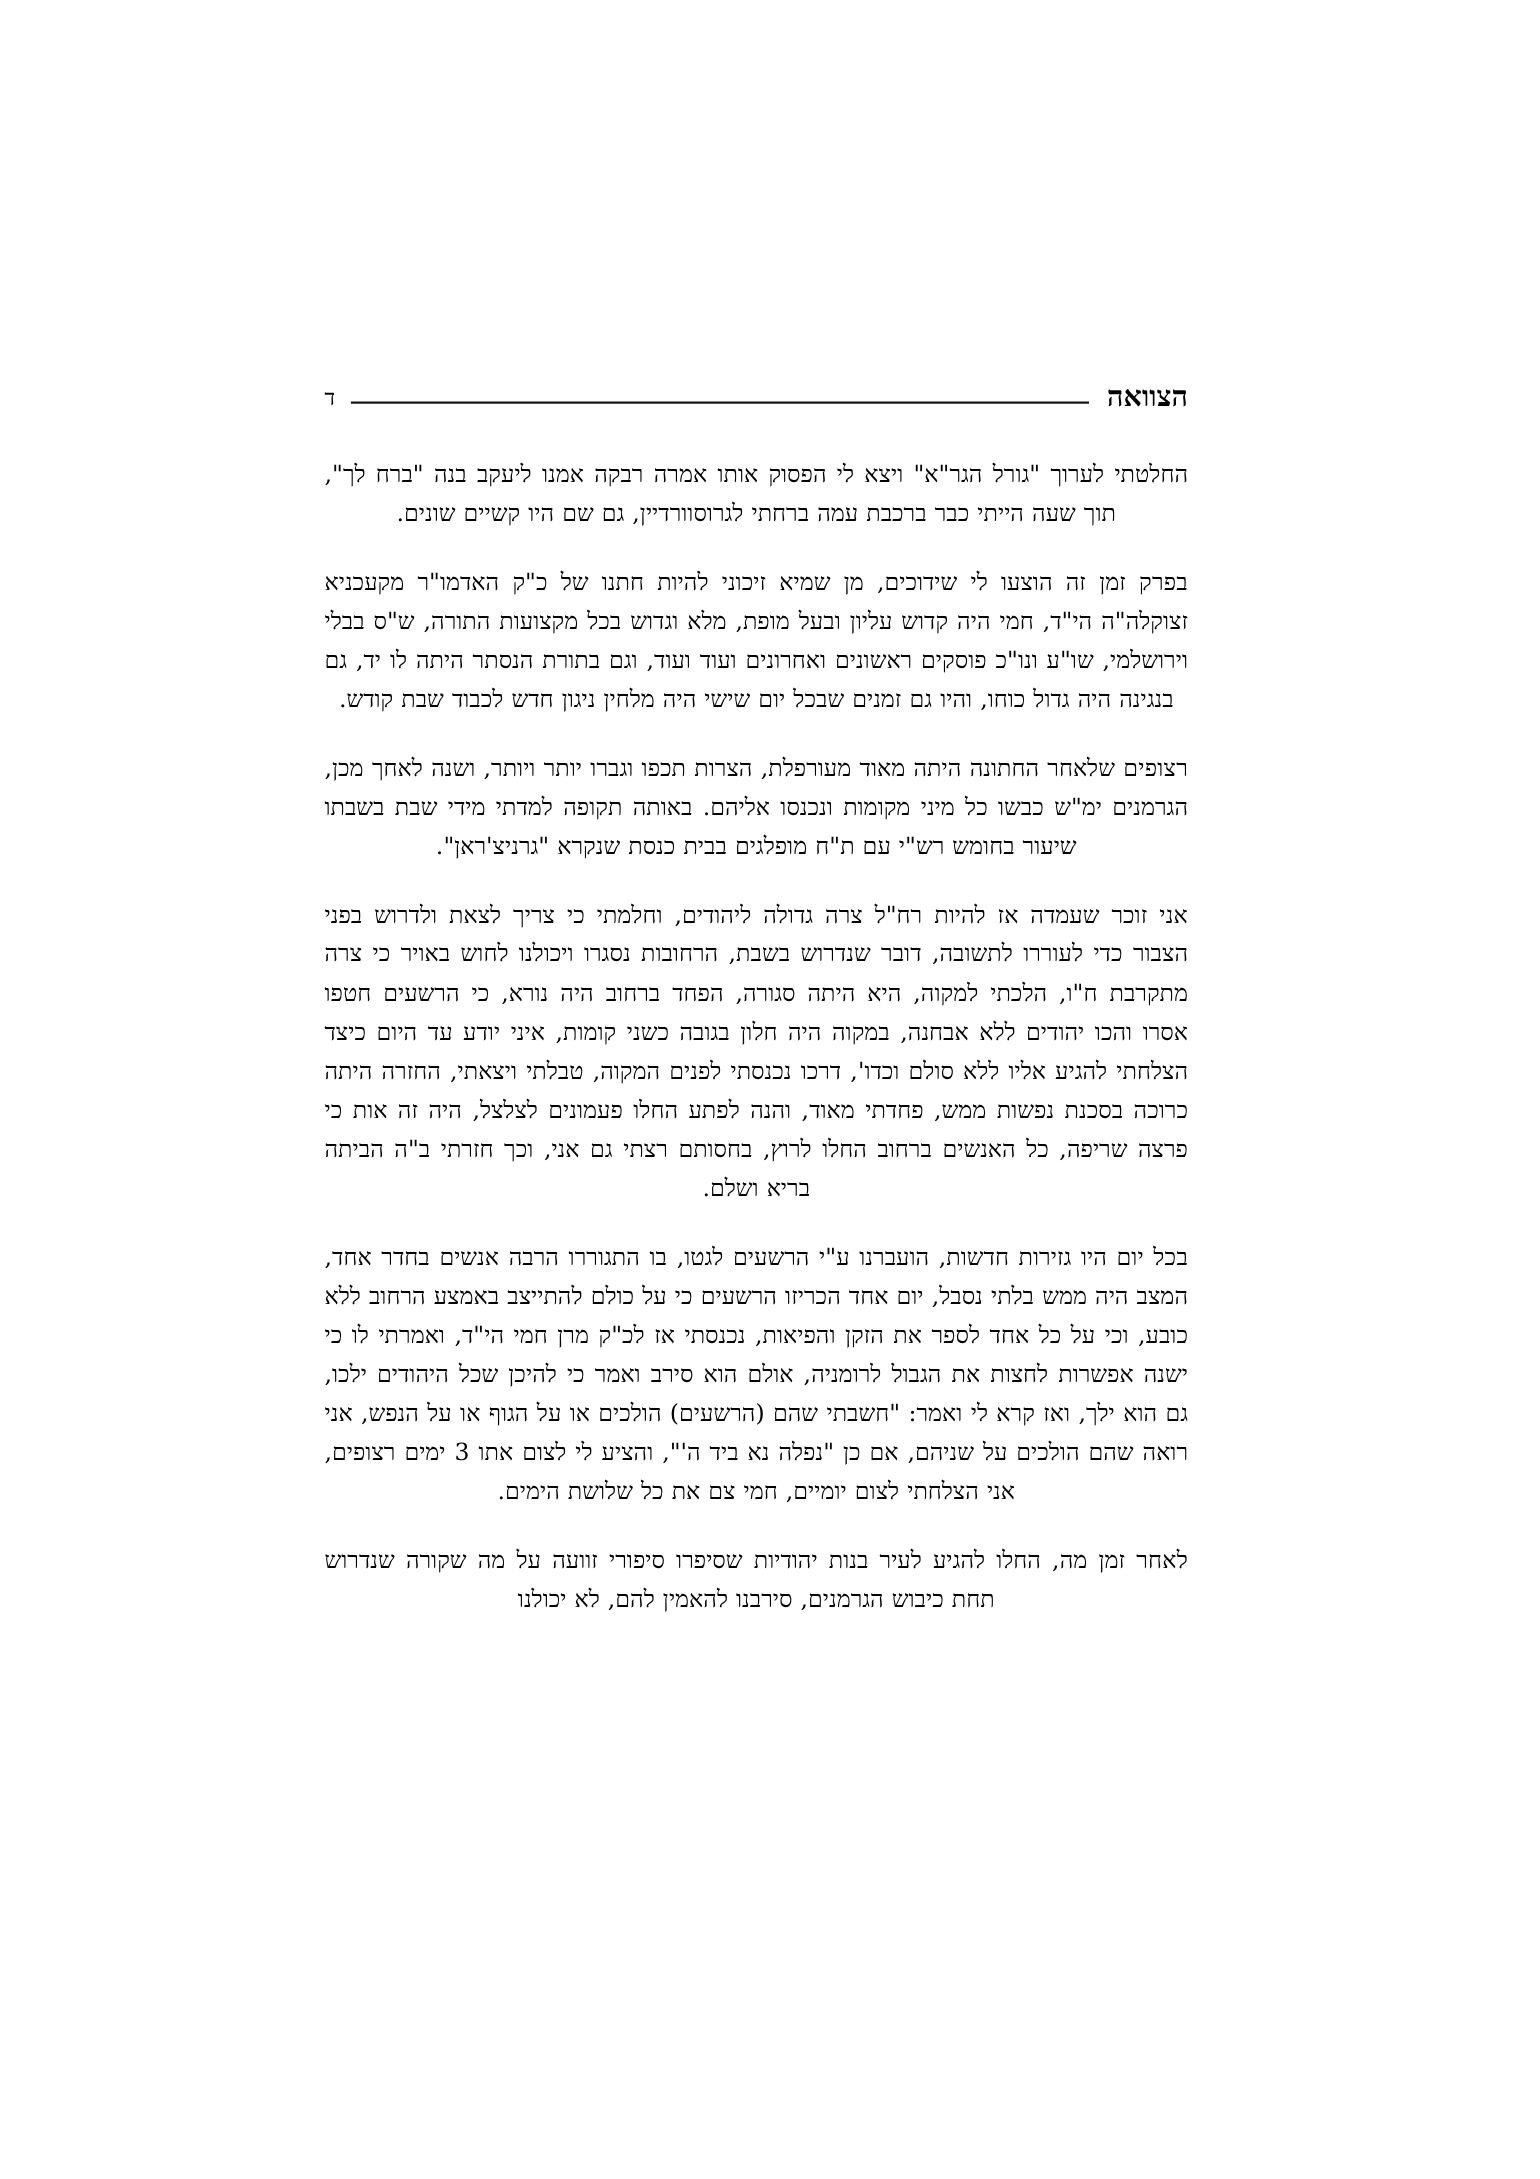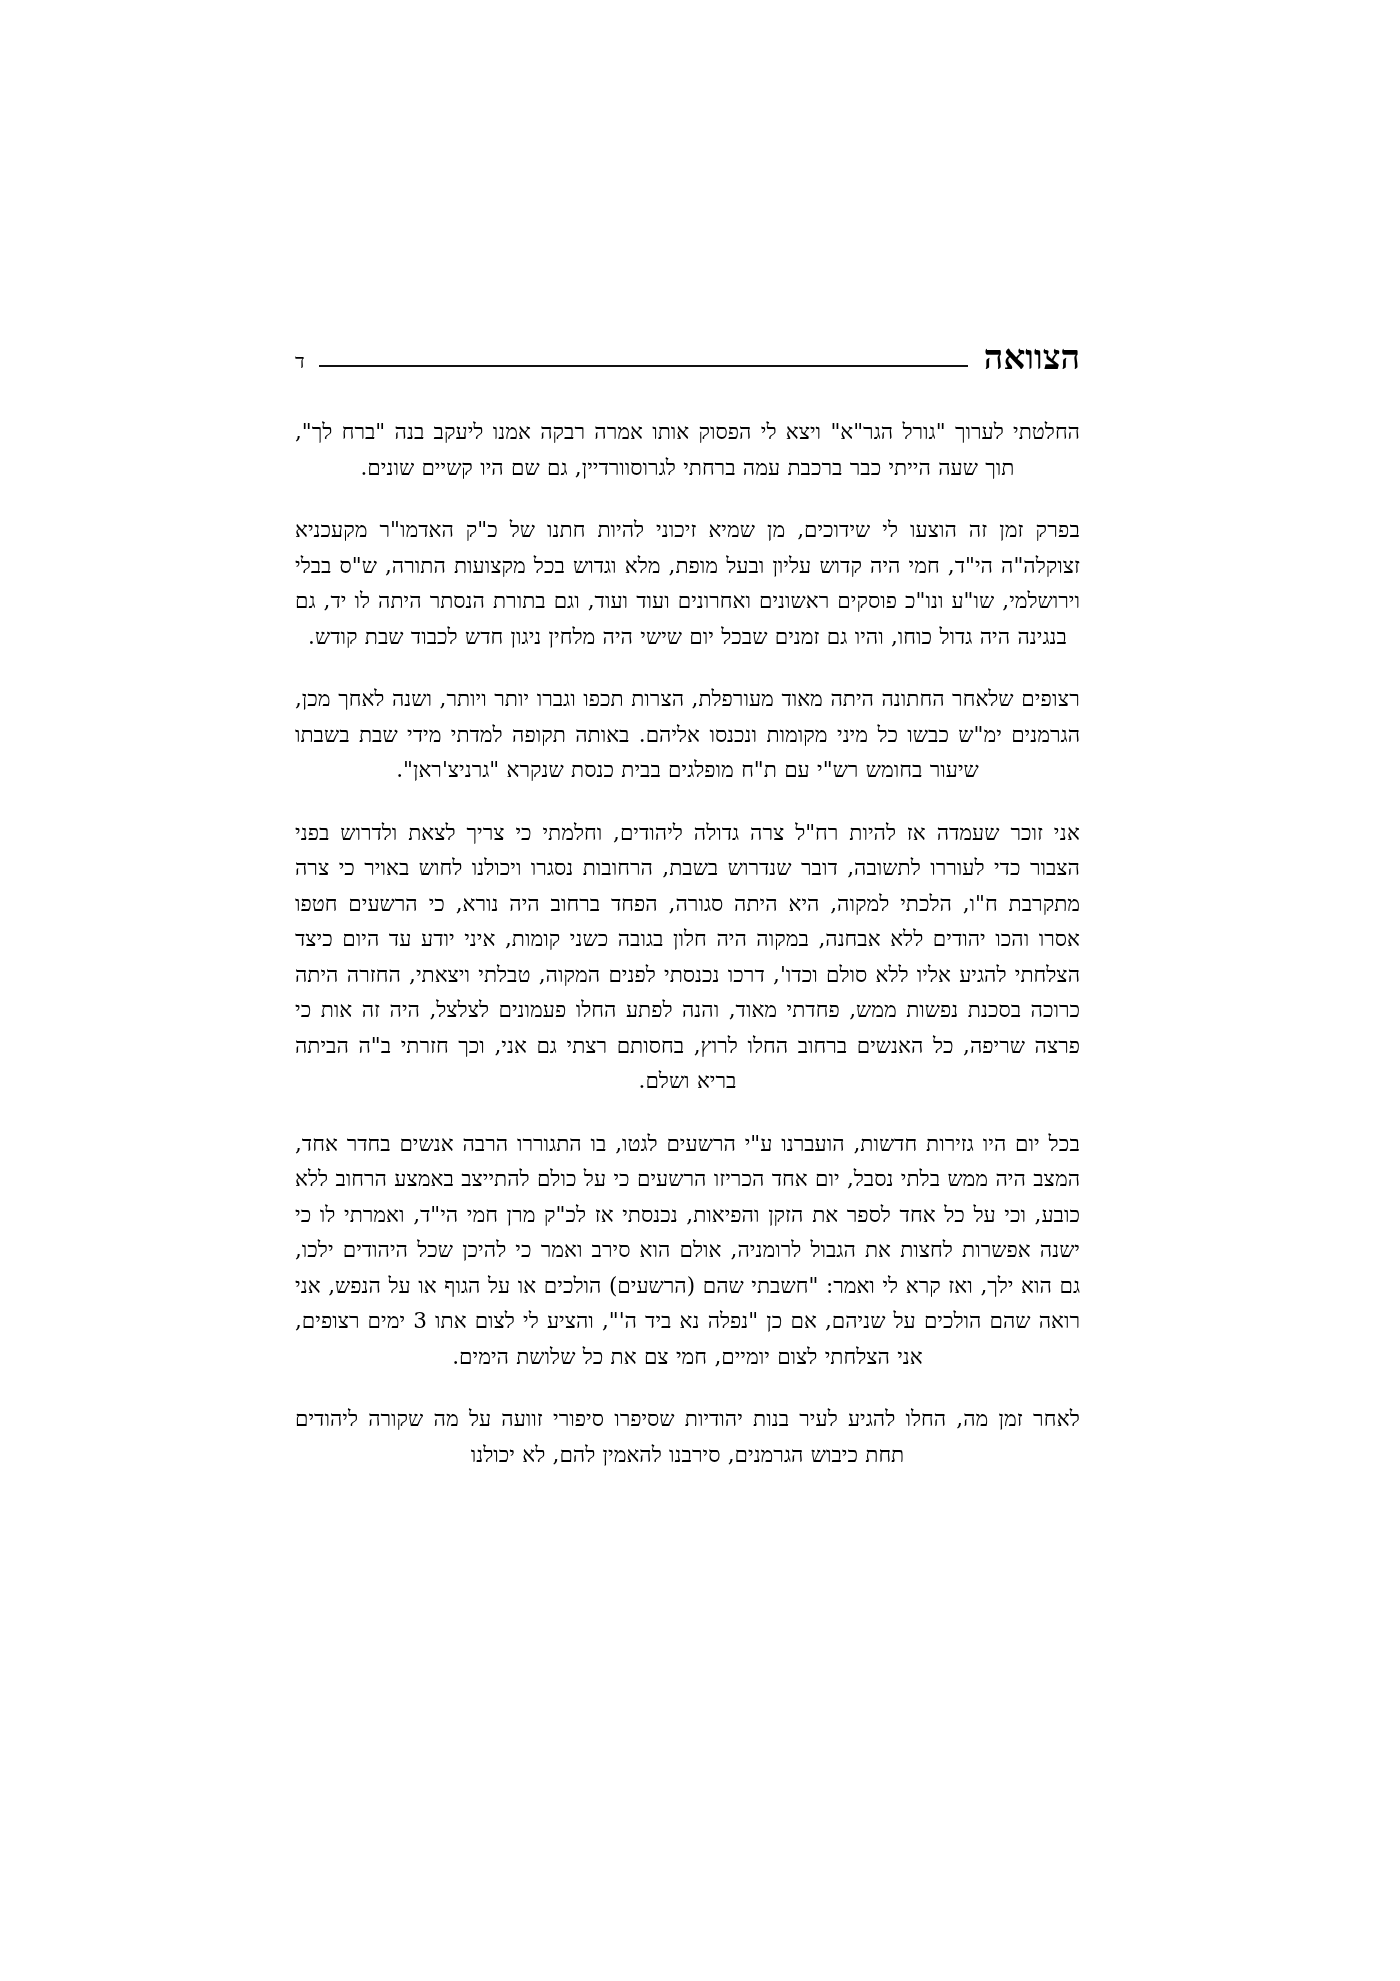--- a/index.html
+++ b/index.html
@@ -38,21 +38,21 @@
     flex-direction: row;
     align-items: flex-end;
     width: 100%;
     height: 46px;
     direction: rtl;
   }
 
   .head-title {
     font-family: "DejaVu Serif", "Liberation Serif", serif;
     font-weight: 700;
-    font-size: 34px;
+    font-size: 26px;
     line-height: 1;
     letter-spacing: 0px;
     white-space: nowrap;
     padding-bottom: 2px;
     color: #000;
   }
 
   .head-rule {
     flex: 1 1 auto;
     height: 0;
@@ -134,17 +134,17 @@
       <p class="para plain"><span>החלטתי לערוך "גורל הגר"א" ויצא לי הפסוק אותו אמרה רבקה אמנו ליעקב בנה "ברח לך", תוך שעה הייתי כבר ברכבת עמה ברחתי לגרוסוורדיין, גם שם היו קשיים שונים.</span></p>
 
       <p class="para lead"><span class="lead-word">בפרק</span><span class="rest"> זמן זה הוצעו לי שידוכים, מן שמיא זיכוני להיות חתנו של כ"ק האדמו"ר מקעכניא זצוקלה"ה הי"ד, חמי היה קדוש עליון ובעל מופת, מלא וגדוש בכל מקצועות התורה, ש"ס בבלי וירושלמי, שו"ע ונו"כ פוסקים ראשונים ואחרונים ועוד ועוד, וגם בתורת הנסתר היתה לו יד, גם בנגינה היה גדול כוחו, והיו גם זמנים שבכל יום שישי היה מלחין ניגון חדש לכבוד שבת קודש.</span></p>
 
       <p class="para lead"><span class="lead-word">רצופים</span><span class="rest"> שלאחר החתונה היתה מאוד מעורפלת, הצרות תכפו וגברו יותר ויותר, ושנה לאחך מכן, הגרמנים ימ"ש כבשו כל מיני מקומות ונכנסו אליהם. באותה תקופה למדתי מידי שבת בשבתו שיעור בחומש רש"י עם ת"ח מופלגים בבית כנסת שנקרא "גרניצ'ראן".</span></p>
 
       <p class="para lead"><span class="lead-word">אני</span><span class="rest"> זוכר שעמדה אז להיות רח"ל צרה גדולה ליהודים, וחלמתי כי צריך לצאת ולדרוש בפני הצבור כדי לעוררו לתשובה, דובר שנדרוש בשבת, הרחובות נסגרו ויכולנו לחוש באויר כי צרה מתקרבת ח"ו, הלכתי למקוה, היא היתה סגורה, הפחד ברחוב היה נורא, כי הרשעים חטפו אסרו והכו יהודים ללא אבחנה, במקוה היה חלון בגובה כשני קומות, איני יודע עד היום כיצד הצלחתי להגיע אליו ללא סולם וכדו', דרכו נכנסתי לפנים המקוה, טבלתי ויצאתי, החזרה היתה כרוכה בסכנת נפשות ממש, פחדתי מאוד, והנה לפתע החלו פעמונים לצלצל, היה זה אות כי פרצה שריפה, כל האנשים ברחוב החלו לרוץ, בחסותם רצתי גם אני, וכך חזרתי ב"ה הביתה בריא ושלם.</span></p>
 
       <p class="para lead"><span class="lead-word">בכל</span><span class="rest"> יום היו גזירות חדשות, הועברנו ע"י הרשעים לגטו, בו התגוררו הרבה אנשים בחדר אחד, המצב היה ממש בלתי נסבל, יום אחד הכריזו הרשעים כי על כולם להתייצב באמצע הרחוב ללא כובע, וכי על כל אחד לספר את הזקן והפיאות, נכנסתי אז לכ"ק מרן חמי הי"ד, ואמרתי לו כי ישנה אפשרות לחצות את הגבול לרומניה, אולם הוא סירב ואמר כי להיכן שכל היהודים ילכו, גם הוא ילך, ואז קרא לי ואמר: "חשבתי שהם (הרשעים) הולכים או על הגוף או על הנפש, אני רואה שהם הולכים על שניהם, אם כן "נפלה נא ביד ה'", והציע לי לצום אתו 3 ימים רצופים, אני הצלחתי לצום יומיים, חמי צם את כל שלושת הימים.</span></p>
 
-      <p class="para lead"><span class="lead-word">לאחר</span><span class="rest"> זמן מה, החלו להגיע לעיר בנות יהודיות שסיפרו סיפורי זוועה על מה שקורה ליהודים תחת כיבוש הגרמנים, סירבנו להאמין להם, לא יכולנו</span></p>
+      <p class="para lead"><span class="lead-word">לאחר</span><span class="rest"> זמן מה, החלו להגיע לעיר בנות יהודיות שסיפרו סיפורי זוועה על מה שקורה שנדרוש תחת כיבוש הגרמנים, סירבנו להאמין להם, לא יכולנו</span></p>
 
     </div>
   </div>
 </div>
 
 </body></html>

